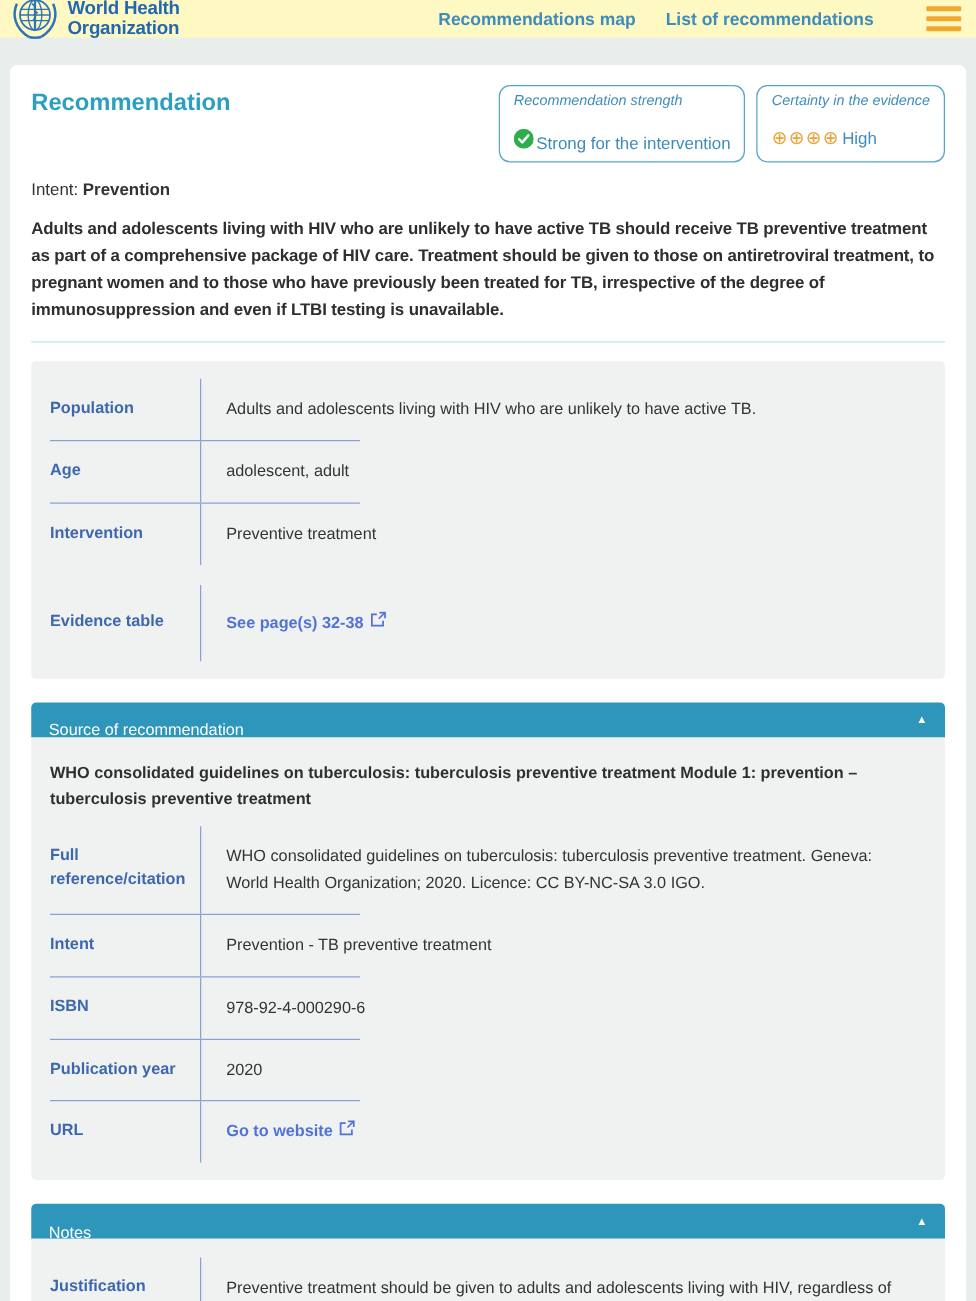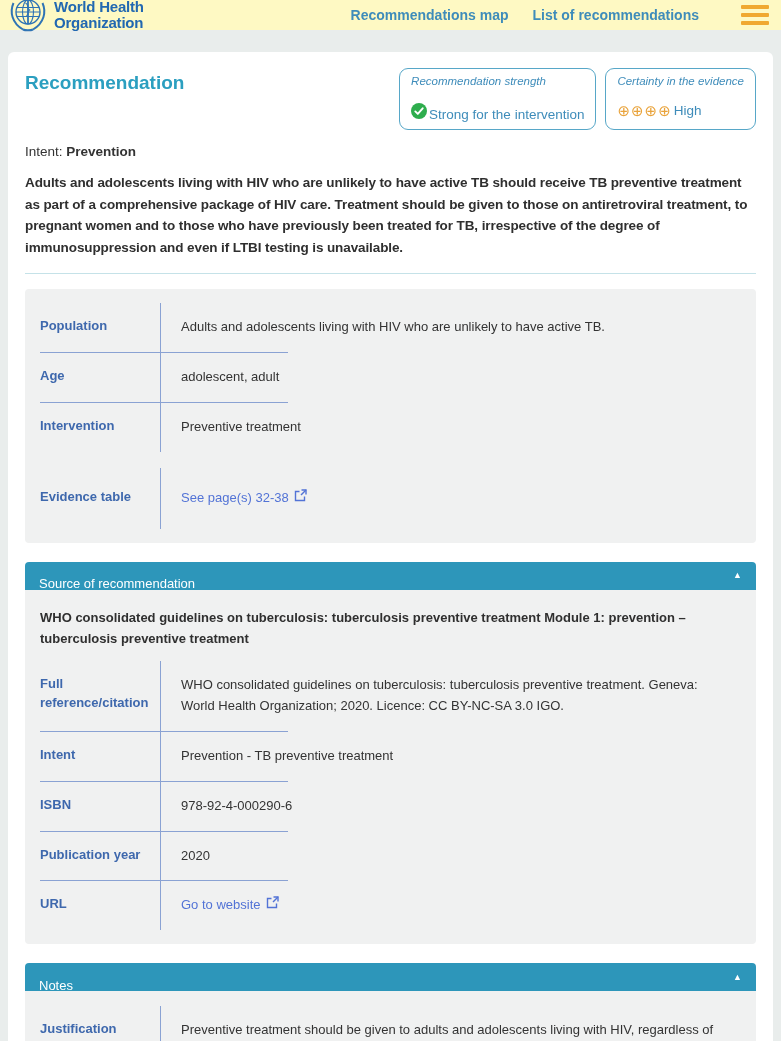--- a/index.html
+++ b/index.html
@@ -61,21 +61,21 @@
     color:#3e68ad; font-size:13px; font-weight:600; line-height:1.45;
   }
   .tvalue {
     flex:1; border-left:1px solid #8aa2d3; padding:14px 10px 14px 20px;
     font-size:13px; line-height:1.6; color:#333;
   }
   .tdivider { height:1px; background:#8aa2d3; width:248px; }
   .evidence-row { margin-top:16px; }
   .evidence-row .tlabel { padding:20px 8px 20px 0; }
   .evidence-row .tvalue { padding:20px 10px 20px 20px; }
-  a.blue-link { color:#5273d6; font-size:13px; text-decoration:none; cursor:pointer; display:inline-flex; align-items:center; gap:5px; }
+  a.blue-link { color:#5273d6; font-size:13px; text-decoration:none; cursor:pointer; display:inline-flex; align-items:center; gap:5px;font-weight:bold; }
 
   
   .section { margin-top:19px; }
   .section-bar {
     background:#2d96ba; color:#fff; border-radius:4px 4px 0 0;
     display:flex; justify-content:space-between; align-items:center;
     padding:6px 14px; height:28px; cursor:pointer;
   }
   .section-bar .s-title { font-size:13px;margin-top:16px; }
   .section-bar .s-arrow { font-size:9px; line-height:1; }

